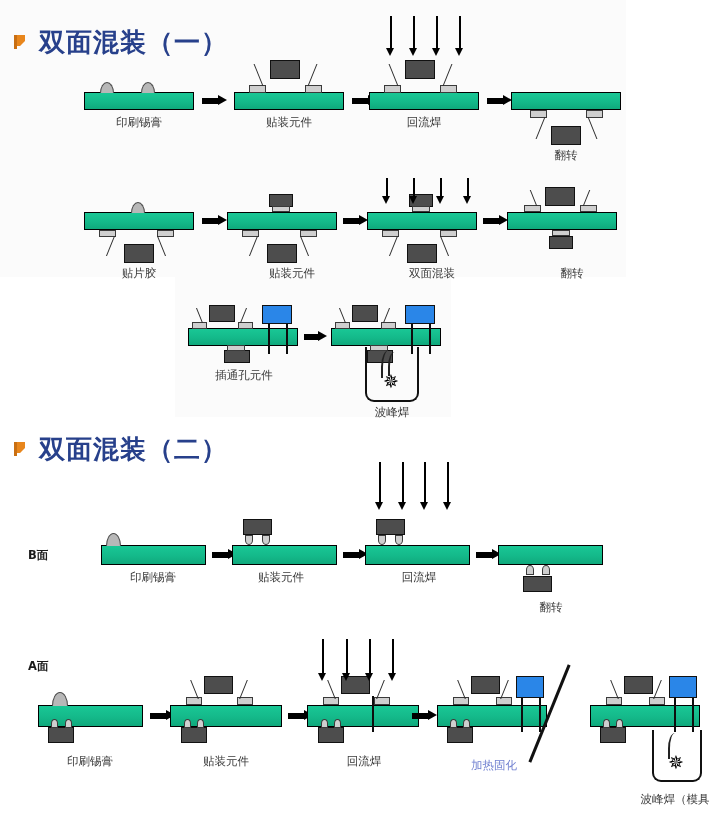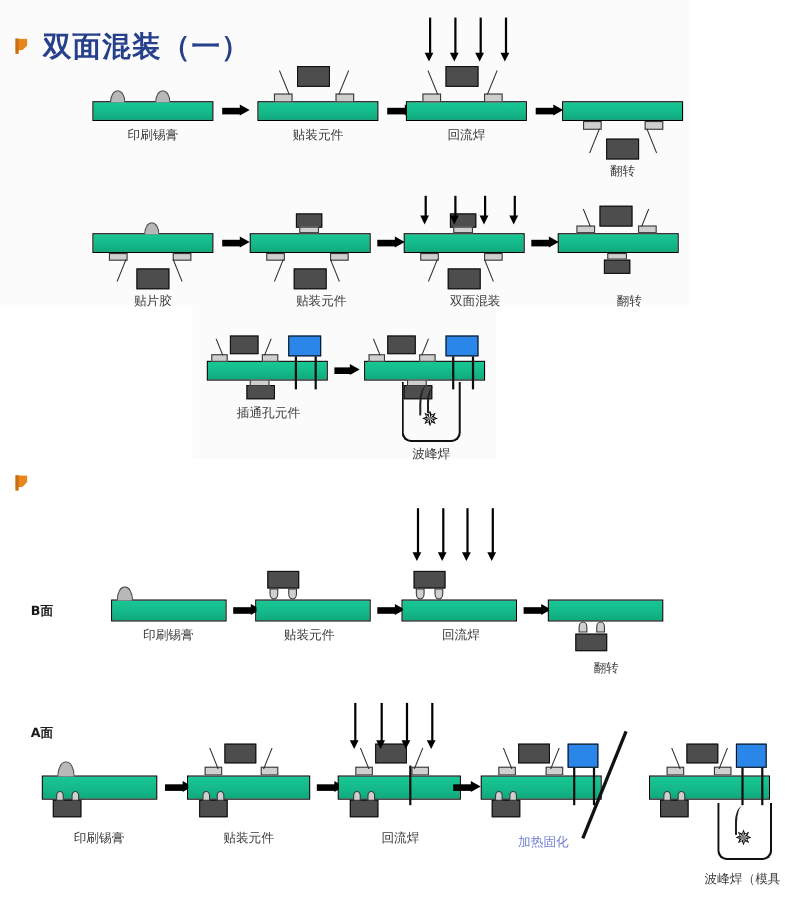--- a/index.html
+++ b/index.html
@@ -295,20 +295,21 @@
   <div class="pad" style="left:370px;top:345px;width:18px;height:6px;"></div>
 
   <div class="pot" style="left:365px;top:347px;width:54px;height:55px;"></div>
   <div class="wave" style="left:381px;top:350px;width:16px;height:28px;"></div>
   <div class="wave" style="left:388px;top:352px;width:13px;height:24px;"></div>
   <div class="star" style="left:383px;top:372px;">✵</div>
   <div class="lab" style="left:356px;top:405px;width:72px;">波峰焊</div>
 
   <div class="sec-title" style="left:14px;top:432px;">
     <span class="bullet"></span>
+    <span class="txt">双面混装（二）</span>
   </div>
 
   <div class="lab side" style="left:28px;top:548px;width:40px;text-align:left;">B面</div>
 
   <div class="board" style="left:101px;top:545px;width:105px;height:20px;"></div>
   <div class="paste" style="left:106px;top:533px;width:15px;height:13px;"></div>
   <div class="lab" style="left:113px;top:570px;width:80px;">印刷锡膏</div>
   <div class="arrow" style="left:212px;top:549px;width:25px;">
     <div class="shaft"></div>
       <div class="head"></div>

